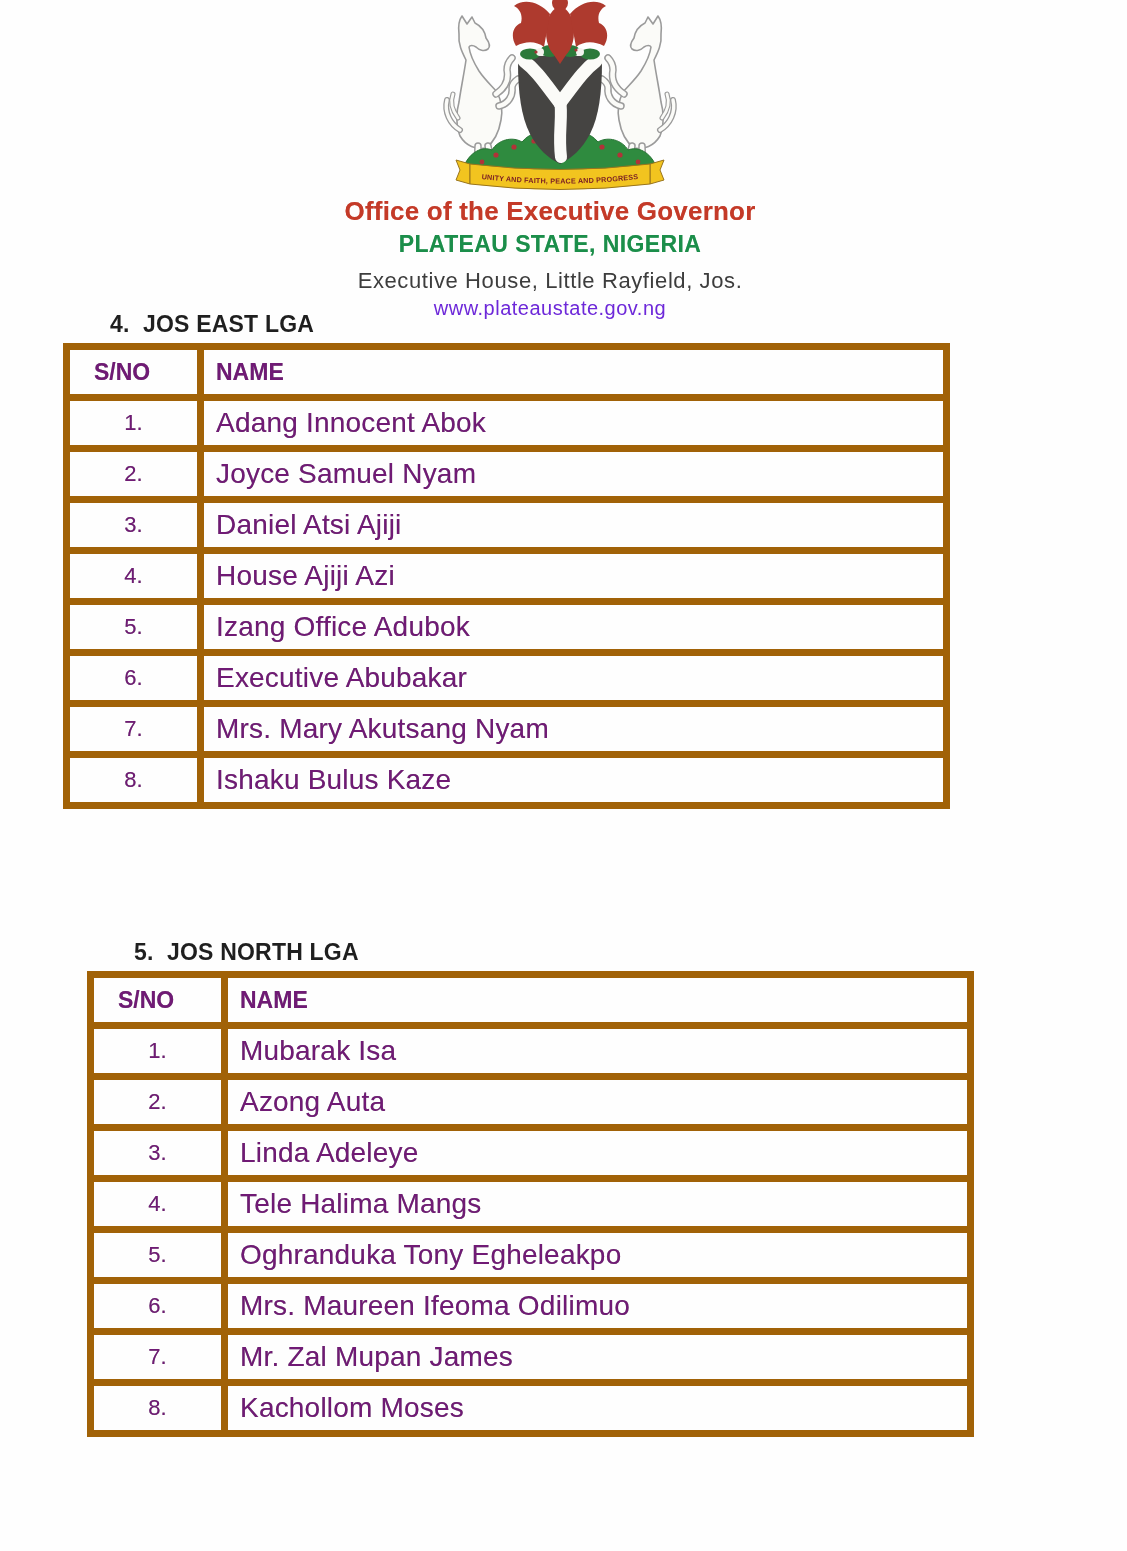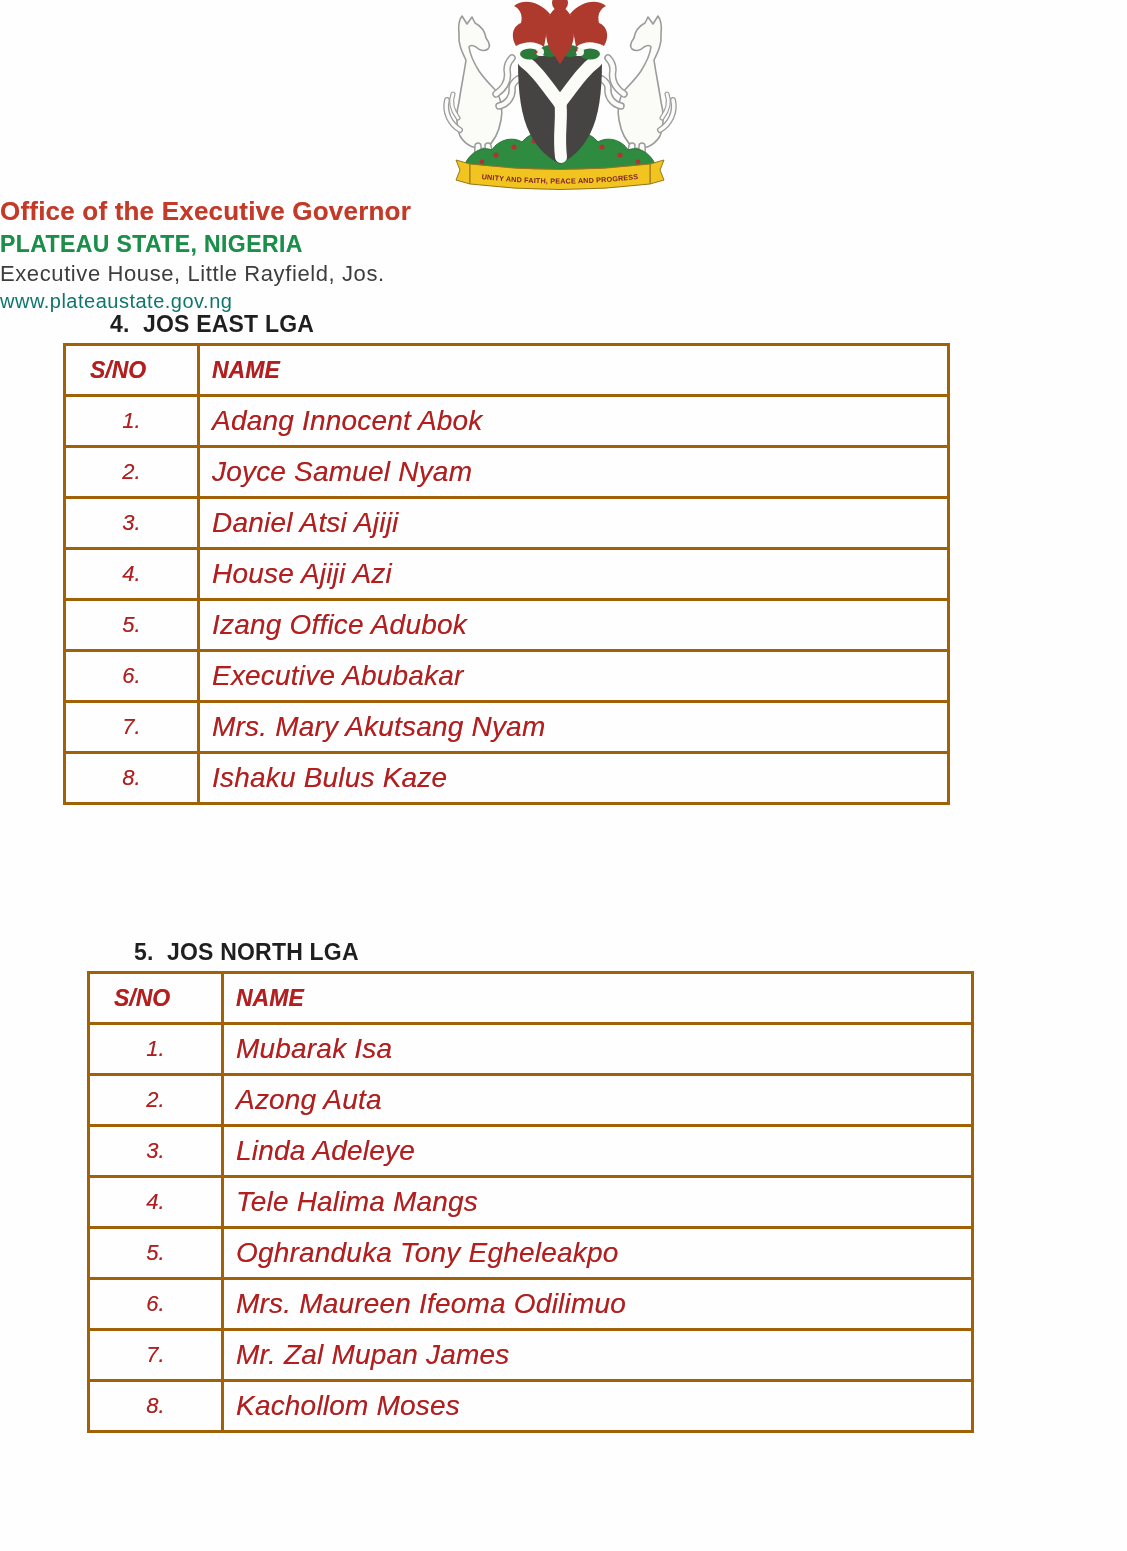--- a/index.html
+++ b/index.html
@@ -12,58 +12,57 @@
     overflow:hidden;
     color:#2b2b2b;
   }
   
   .crest {
     position:absolute; left:412px; top:0; width:300px; height:198px;
     overflow:hidden;
   }
   .letterhead-text {
     position:absolute; left:0; top:197px; width:1100px;
-    line-height:1.15;
+    text-align:center; line-height:1.15;
   }
   .office-line {
     font-size:26px; font-weight:bold; color:#c43a28;
     letter-spacing:0.2px; margin-bottom:4px;
     text-shadow:0 0 0.5px rgba(196,58,40,.55);
   }
   .state-line {
     font-size:23px; font-weight:bold; color:#1b8e4a;
-    letter-spacing:0.4px; margin-bottom:4px;
+    letter-spacing:0.4px; margin-bottom:11px;
     text-shadow:0 0 0.5px rgba(27,142,74,.5);
   }
   .address-line {
     font-size:22px; color:#3d3d3d; letter-spacing:0.6px; margin-bottom:3px;
   }
   .website-line {
-    font-size:20px; color:#0f766e; letter-spacing:0.5px;
+    font-size:20px; color:#6d28d9; letter-spacing:0.5px;
   }
   
   .lga-section { position:absolute; left:63px; width:1053px; }
   .section-east  { top:311px; }
   .section-north { top:939px;padding-left:24px; }
   .lga-heading {
     font-size:23px; font-weight:bold; color:#1f1f1f;
     margin:0 0 5px 47px; letter-spacing:0.2px;
   }
   .lga-heading .num { display:inline-block; min-width:33px; }
   table.roster {
     width:887px; border-collapse:collapse; table-layout:fixed;
     background:transparent;
   }
   table.roster col.c-sno  { width:134px; }
   table.roster th, table.roster td {
-    border:3px solid #a16207;
+    border:7px solid #a16207;
     height:51px;
     vertical-align:middle;
-    color:#b91c1c;
-    font-style:italic;
+    color:#701a75;
   }
   table.roster th {
     font-size:23px; font-weight:bold; text-align:left;
   }
   table.roster th.h-sno { padding-left:24px; }
   table.roster th.h-name { padding-left:12px; }
   table.roster td.c-num { text-align:center; font-size:22px; }
   table.roster td.c-name { padding-left:12px; font-size:28px; letter-spacing:0.2px; }
   table.roster td, table.roster th { text-shadow:0 0 0.4px rgba(43,43,43,.5); }
 </style>

